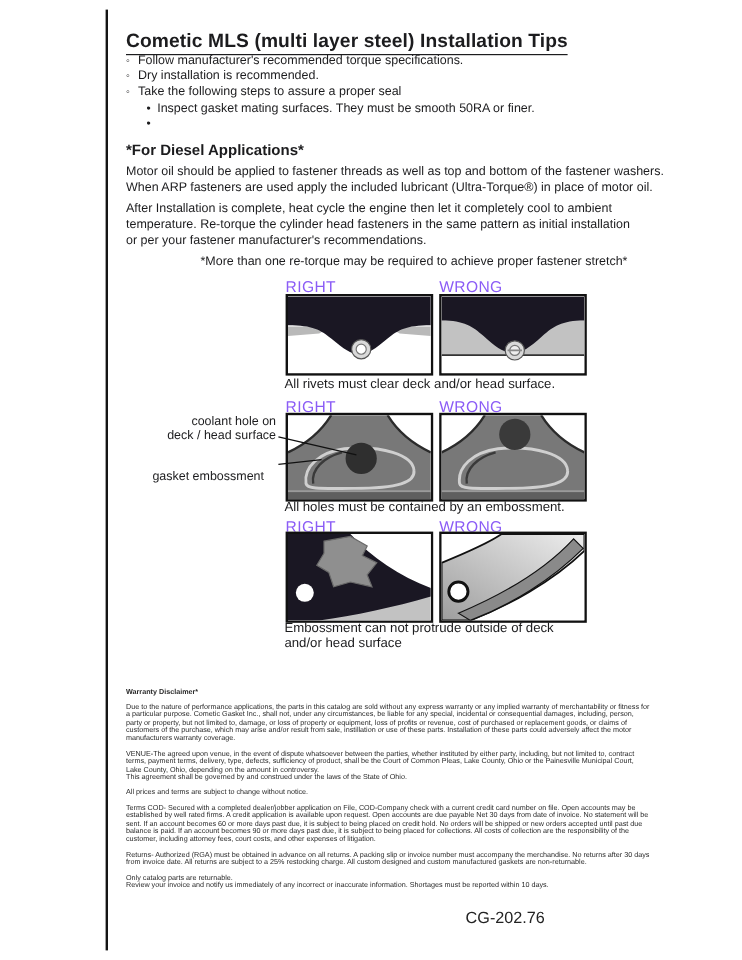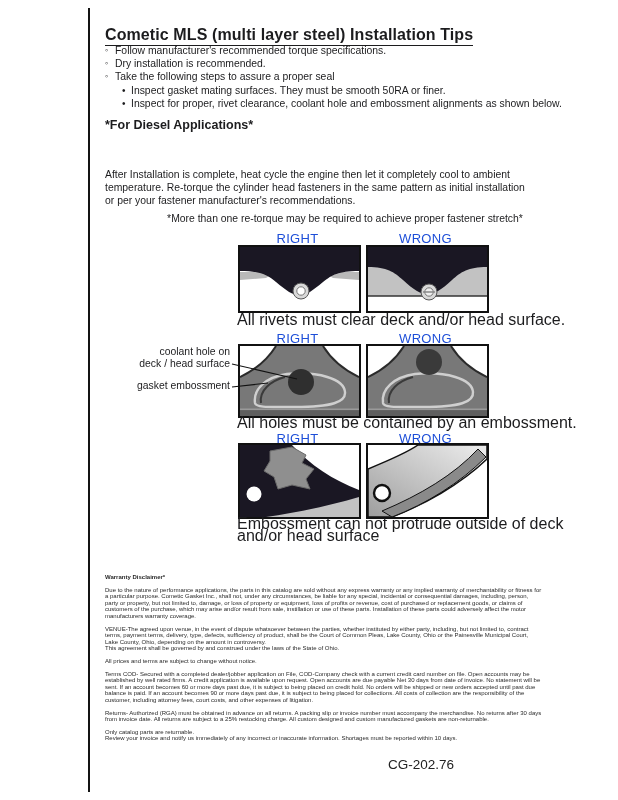--- a/index.html
+++ b/index.html
@@ -16,27 +16,27 @@
   .bullets{position:absolute;left:105px;top:44px;width:490px;font-size:10.4px;line-height:13.2px;}
   .brow{display:flex;}
   .brow .mark{width:10px;flex:0 0 10px;font-size:9px;}
   .brow.sub{padding-left:17px;}
   .brow.sub .mark{width:9px;flex:0 0 9px;font-size:10px;}
   .diesel-head{position:absolute;left:105px;top:118px;font-size:12.5px;font-weight:bold;}
   .para{position:absolute;left:105px;width:480px;font-size:10.4px;line-height:13.2px;white-space:pre-line;}
   .p1{top:137px;}
   .p2{top:168px;}
   .note{top:212px;text-align:center;}
-  .dlabel{position:absolute;width:119px;text-align:center;font-size:13px;color:#1d4ed8;letter-spacing:.3px;}
+  .dlabel{position:absolute;width:119px;text-align:left;font-size:13px;color:#8b5cf6;letter-spacing:.3px;}
   .dbox{position:absolute;width:119px;height:64px;border:2px solid #111;background:#fff;box-sizing:content-box;}
   .dbox svg{display:block;}
-  .caption{position:absolute;left:237px;font-size:16px;line-height:12px;color:#1c1c1e;white-space:pre-line;}
+  .caption{position:absolute;left:237px;font-size:11px;line-height:12px;color:#1c1c1e;white-space:pre-line;}
   .ann{position:absolute;width:113px;text-align:right;font-size:10.4px;line-height:11.5px;color:#1c1c1e;}
   .ann1{left:117px;top:346px;}
-  .ann2{left:117px;top:380px;}
+  .ann2{left:117px;top:392px;text-align:center;}
   .leaders{position:absolute;left:105px;top:330px;width:260px;height:80px;pointer-events:none;}
   .fineprint{position:absolute;left:105px;top:574px;width:437px;font-size:6px;line-height:6.6px;color:#2a2a2a;}
   .fineprint .fphead{font-weight:bold;margin:0 0 6px 0;}
   .fineprint p{margin:0 0 6px 0;white-space:pre-line;}
   .footer-code{position:absolute;left:388px;top:757px;font-size:13.5px;color:#222;}
 </style>
 </head>
 <body>
 
 <div class="page">
@@ -59,25 +59,26 @@
     <div class="brow">
       <span class="mark">◦</span>
       <span>Take the following steps to assure a proper seal</span>
     </div>
     <div class="brow sub">
       <span class="mark">•</span>
       <span>Inspect gasket mating surfaces.  They must be smooth 50RA or finer.</span>
     </div>
     <div class="brow sub">
       <span class="mark">•</span>
-      <span>Inspect for proper, rivet clearance, coolant hole and embossment alignments as shown below.</span>
     </div>
   </div>
 
   <div class="diesel-head">*For Diesel Applications*</div>
+  <div class="para p1">Motor oil should be applied to fastener threads as well as top and bottom of the fastener washers.
+When ARP fasteners are used apply the included lubricant (Ultra-Torque®) in place of motor oil.</div>
   <div class="para p2">After Installation is complete, heat cycle the engine then let it completely cool to ambient
 temperature. Re-torque the cylinder head fasteners in the same pattern as initial installation
 or per your fastener manufacturer's recommendations.</div>
   <div class="para note">*More than one re-torque may be required to achieve proper fastener stretch*</div>
 
   <div class="dlabel" style="left:238px;top:231px;">RIGHT</div>
   <div class="dlabel" style="left:366px;top:231px;">WRONG</div>
 
   <div class="dbox" style="left:238px;top:245px;">
     <svg width="119" height="64" viewBox="0 0 119 64">

